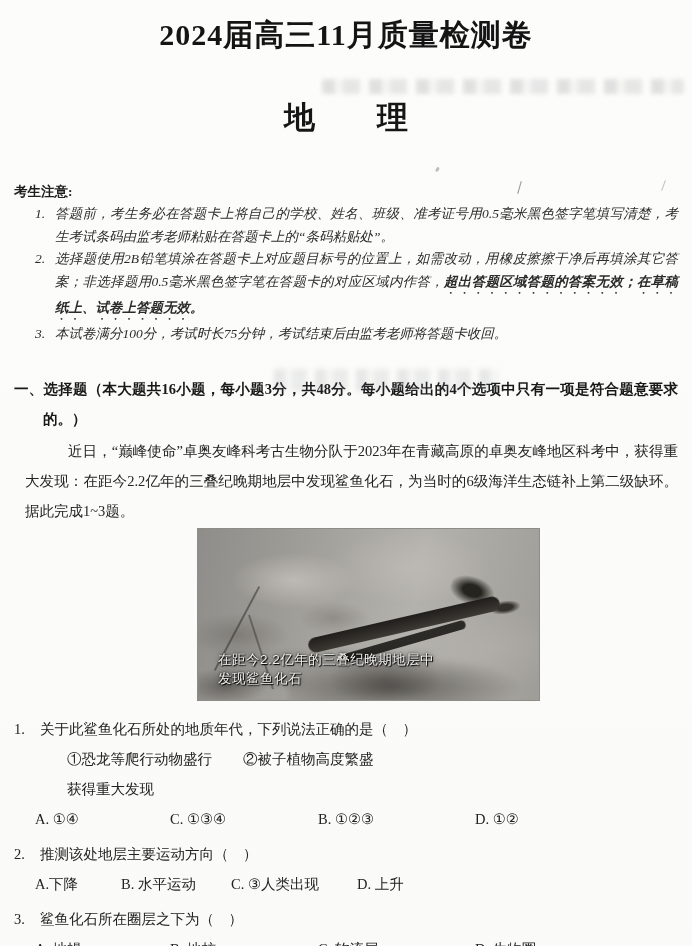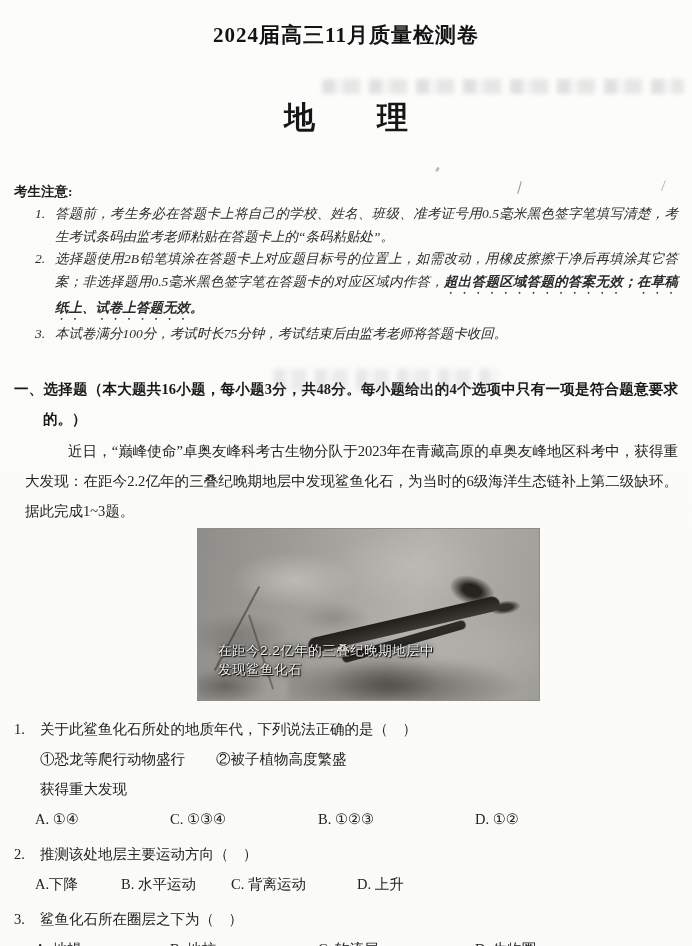--- a/index.html
+++ b/index.html
@@ -15,21 +15,21 @@
     position:relative;
     width:692px;height:946px;
     padding:0 14px;
     box-sizing:border-box;
     background:linear-gradient(180deg,#fcfcfa 0%,#fbfbf9 60%,#fafaf8 100%);
   }
   
   .title{
     margin:0;padding-top:16px;
     text-align:center;
-    font-size:21px;line-height:38px;
+    font-size:30px;line-height:38px;
     font-weight:700;color:#141414;
     letter-spacing:1px;
   }
   .subject{
     margin-top:44px;
     display:flex;justify-content:center;gap:62px;
     font-size:31px;line-height:40px;font-weight:700;color:#161616;
   }
   
   .notice-heading{
@@ -125,34 +125,34 @@
     left:292px;top:72px;width:30px;height:13px;
     background:radial-gradient(ellipse at 50% 50%, #34312c 35%, rgba(52,49,44,0) 75%);
     transform:rotate(-8deg);
   }
   .ph-bottom-dark{
     left:90px;bottom:-8px;width:230px;height:52px;
     background:radial-gradient(ellipse at 45% 60%, rgba(40,38,34,.6), rgba(40,38,34,0) 72%);
     filter:blur(2px);
   }
   .ph-caption{
-    left:20px;bottom:21px;
+    left:20px;bottom:12px;
     font-family:"Liberation Sans", sans-serif;
     font-size:13.5px;line-height:19px;
     color:#f1f1ec;letter-spacing:.5px;
     text-shadow:0 0 2px rgba(0,0,0,.95),0 0 6px rgba(0,0,0,.55),1px 1px 1px #000;
   }
   
   .question{ position:relative;padding-left:26px;font-size:14.5px;line-height:30px;color:#222; }
   .q1{ margin-top:13px; }
   .q2,.q3{ margin-top:5px; }
   .qnum{ position:absolute;left:0;top:0; }
   .qtext{ text-align:left; }
   .statements{ }
-  .st-row{ display:flex; }
+  .st-row{ display:flex;margin-left:27px; }
   .st-a{ width:176px;flex:0 0 auto; }
   .options{ display:flex;margin-left:-5px; }
   .opt-wide  > span:nth-child(1){ width:135px;flex:0 0 auto; }
   .opt-wide  > span:nth-child(2){ width:148px;flex:0 0 auto; }
   .opt-wide  > span:nth-child(3){ width:157px;flex:0 0 auto; }
   .opt-narrow> span:nth-child(1){ width:86px;flex:0 0 auto; }
   .opt-narrow> span:nth-child(2){ width:110px;flex:0 0 auto; }
   .opt-narrow> span:nth-child(3){ width:126px;flex:0 0 auto; }
   
   .artifact{ position:absolute;pointer-events:none; }
@@ -258,21 +258,21 @@
       <span>D. ①②</span>
     </div>
   </div>
 
   <div class="question q2">
     <span class="qnum">2.</span>
     <div class="qtext">推测该处地层主要运动方向（　）</div>
     <div class="options opt-narrow">
       <span>A.下降</span>
       <span>B. 水平运动</span>
-      <span>C. 背离运动</span>
+      <span>C. ③人类出现</span>
       <span>D. 上升</span>
     </div>
   </div>
 
   <div class="question q3">
     <span class="qnum">3.</span>
     <div class="qtext">鲨鱼化石所在圈层之下为（　）</div>
     <div class="options opt-wide">
       <span>A. 地幔</span>
       <span>B. 地核</span>

